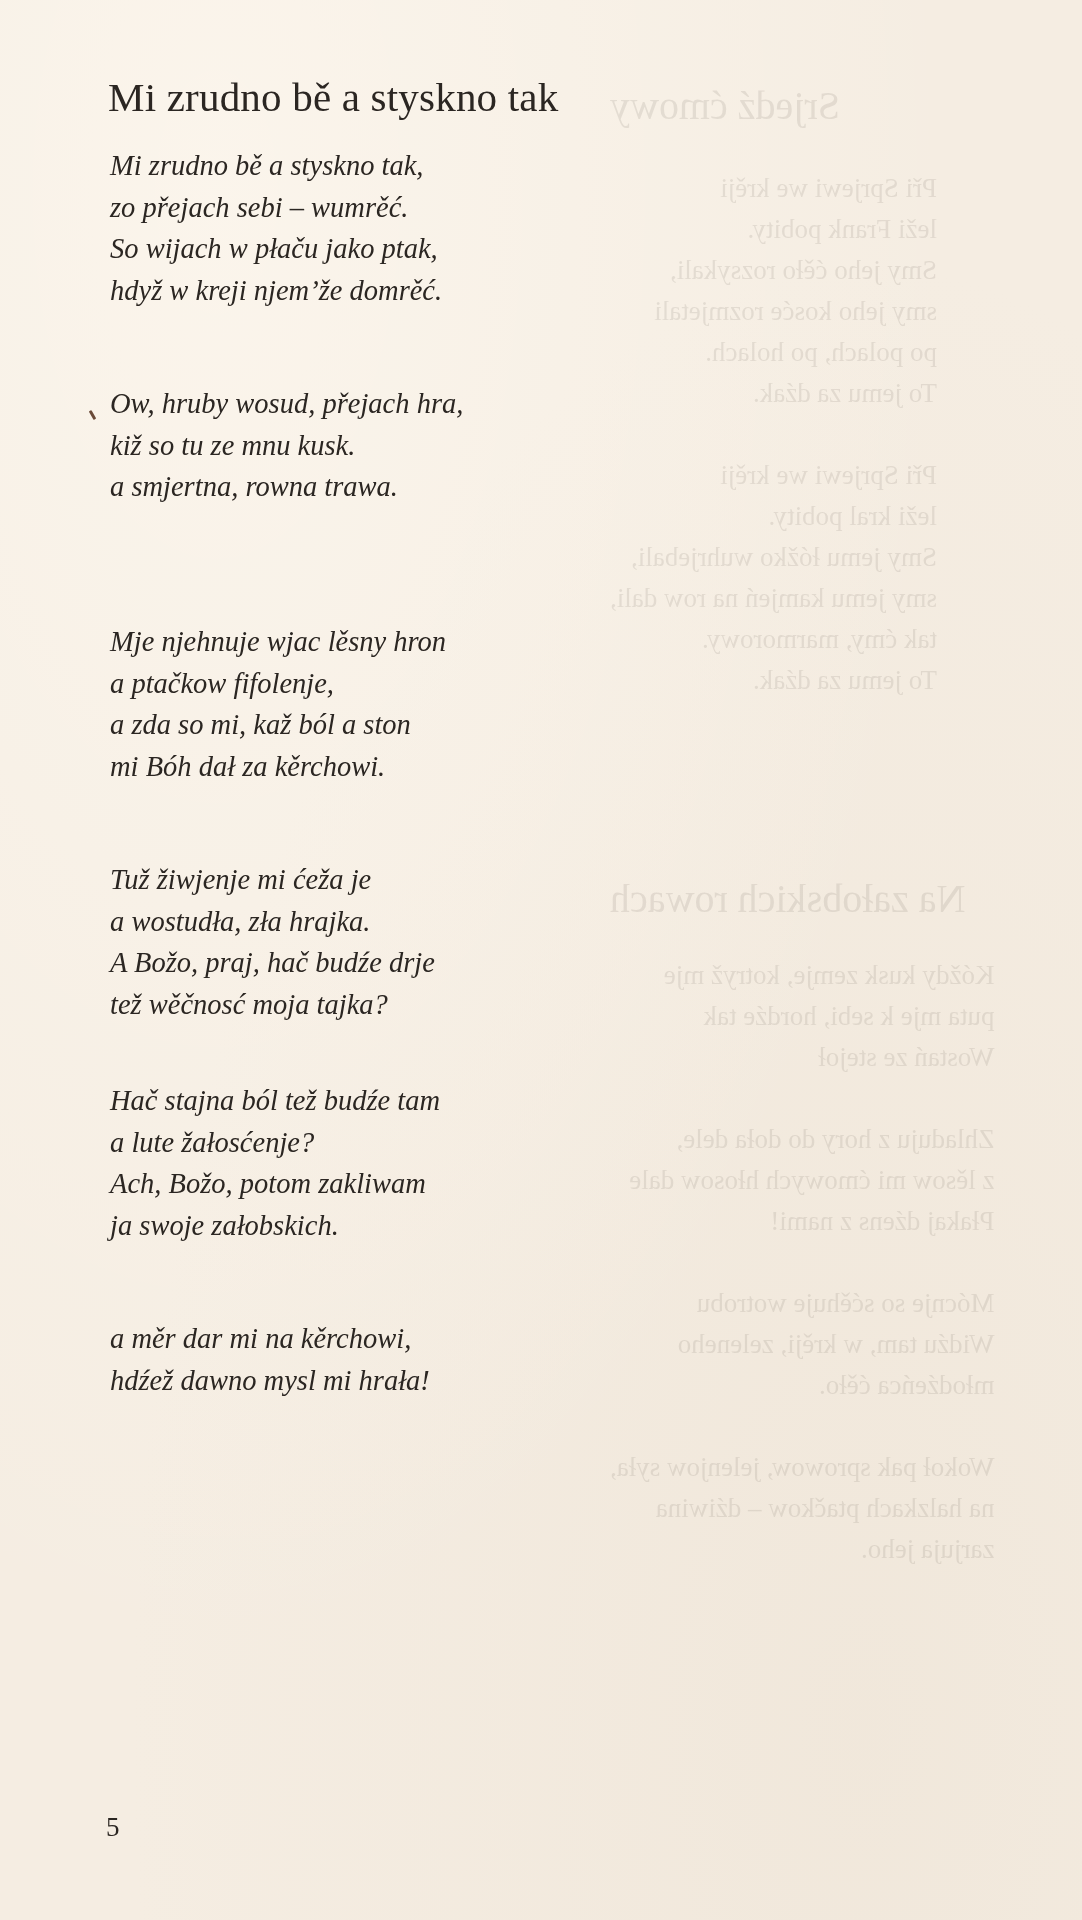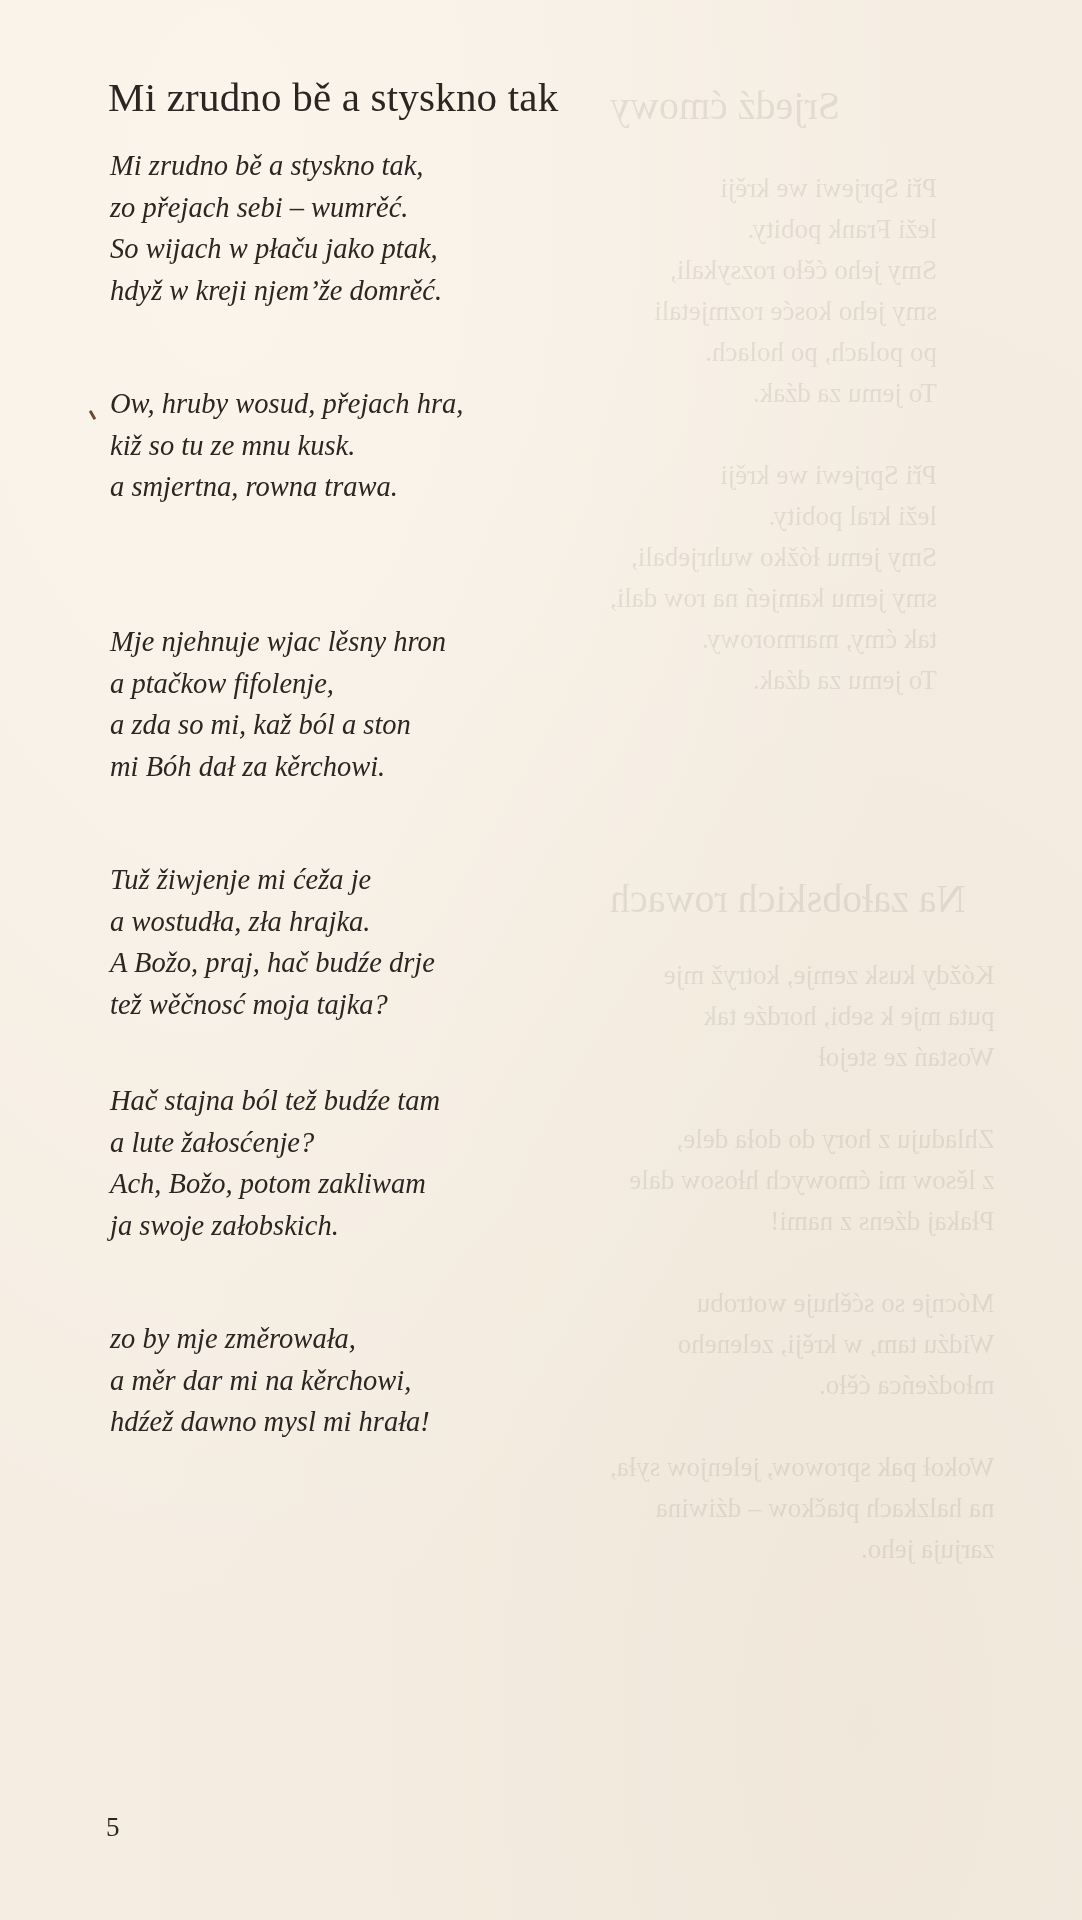--- a/index.html
+++ b/index.html
@@ -176,19 +176,18 @@
   </div>
 
   <div class="stanza" style="top:1080px;">
     <span class="line">Hač stajna ból tež budźe tam</span>
     <span class="line">a lute žałosćenje?</span>
     <span class="line">Ach, Božo, potom zakliwam</span>
     <span class="line">ja swoje załobskich.</span>
   </div>
 
   <div class="stanza" style="top:1318px;">
-    <span class="line">zo by mje změrowała,</span>
     <span class="line">a měr dar mi na kěrchowi,</span>
     <span class="line">hdźež dawno mysl mi hrała!</span>
   </div>
 
   <div class="page-number">5</div>
 </div>
 
 </body></html>

